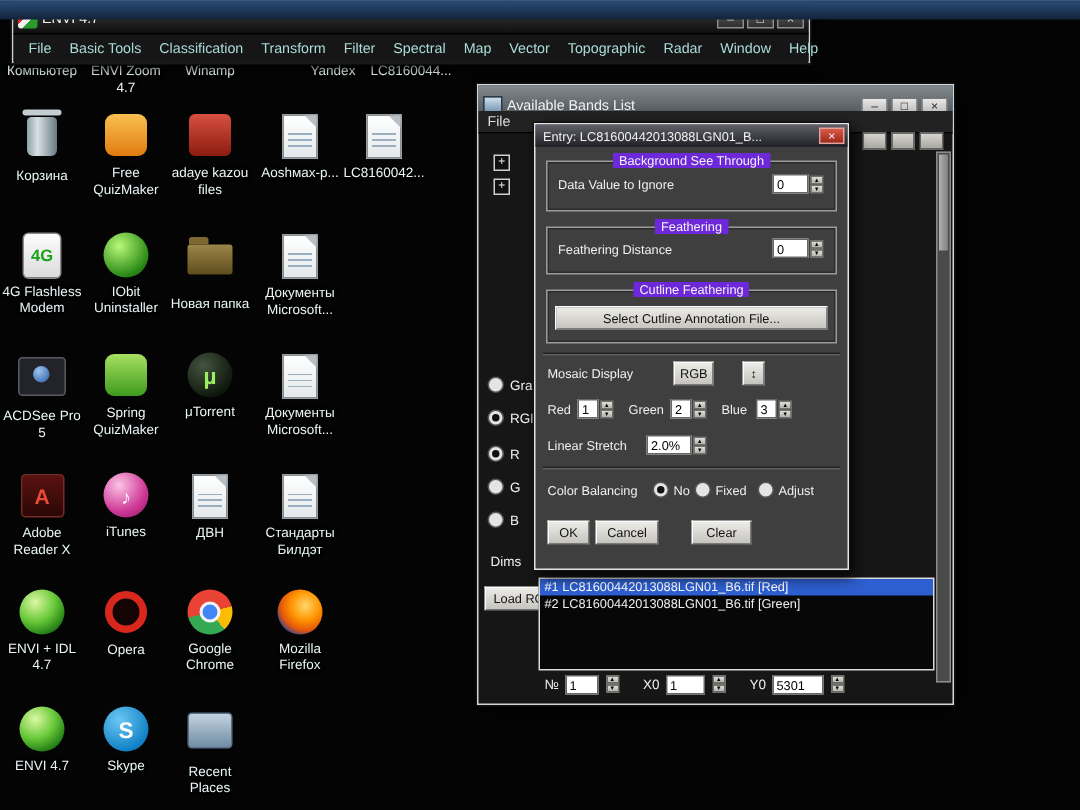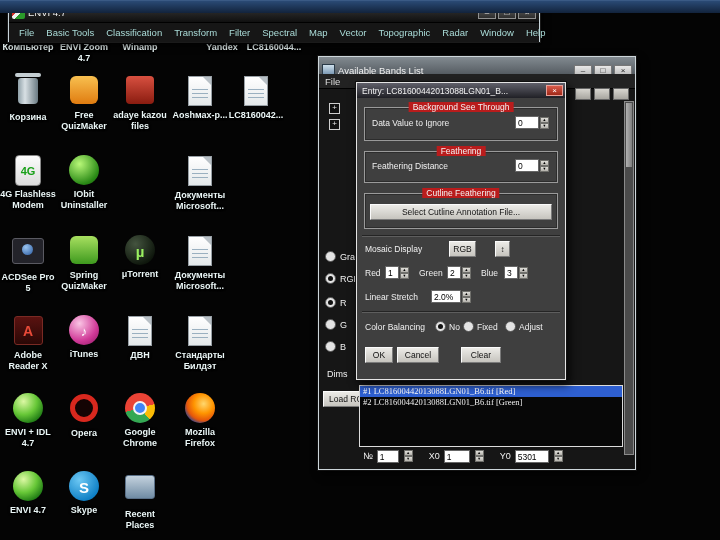--- a/index.html
+++ b/index.html
@@ -7,21 +7,21 @@
   .screen{position:relative;width:720px;height:540px;background:#040404;overflow:hidden;}
 
   
   .taskbar{position:absolute;left:0;top:528;width:720px;height:12px;
     background:linear-gradient(#2a4a75,#12233c);border-top:1px solid #3a5a85;z-index:30;}
 
   
   .cell{position:absolute;width:56px;text-align:center;z-index:1;cursor:default;}
   .art{width:32px;height:32px;margin:0 auto 2px;position:relative;}
   .lbl{font-size:9px;color:#eaf6f6;line-height:11px;max-height:23px;overflow:hidden;
-    text-shadow:1px 1px 1px #000,0 0 3px #000;word-wrap:break-word;font-weight:bold;}
+    text-shadow:1px 1px 1px #000,0 0 3px #000;word-wrap:break-word;}
   .glyph{position:absolute;inset:0;display:flex;align-items:center;justify-content:center;font-weight:bold;text-align:center;}
 
   .trash{width:20px;height:26px;margin:4px auto 0;border-radius:3px 3px 4px 4px;
     background:linear-gradient(90deg,#8fa0a8,#d8e0e4 35%,#6a7a82);position:relative;}
   .trash::before{content:"";position:absolute;left:-3px;top:-5px;width:26px;height:4px;background:#c4ced2;border-radius:2px;}
   .qm-orange{width:28px;height:28px;margin:2px auto;border-radius:6px;background:linear-gradient(#f8c050,#e07c10);}
   .qm-green{width:28px;height:28px;margin:2px auto;border-radius:6px;background:linear-gradient(#a8e060,#3e9a1e);}
   .redapp{width:28px;height:28px;margin:2px auto;border-radius:4px;background:linear-gradient(#d85040,#8a1c10);}
   .doc{width:22px;height:28px;margin:2px auto;background:linear-gradient(#ffffff,#e4e8ea);border:1px solid #98a0a6;position:relative;}
   .doc::before{content:"";position:absolute;right:0;top:0;border:4px solid #b8c0c6;border-left-color:transparent;border-bottom-color:transparent;}
@@ -91,21 +91,21 @@
 
   .brad{position:absolute;display:flex;align-items:center;gap:4px;color:#f0f0f0;font-size:9px;white-space:nowrap;}
   .rd{width:9px;height:9px;border-radius:50%;background:#e4e4e4;border:1px solid #555;box-sizing:content-box;
     display:inline-block;position:relative;flex:0 0 auto;cursor:pointer;}
   .rd.sel::after{content:"";position:absolute;left:2px;top:2px;right:2px;bottom:2px;background:#111;border-radius:50%;}
 
   .btn{background:linear-gradient(#ecebe7,#c6c4be);border:1px solid #7a7a7a;border-top-color:#fbfbfb;border-left-color:#fbfbfb;
     color:#111;font-size:8.5px;text-align:center;position:absolute;height:16px;line-height:14px;box-sizing:border-box;cursor:pointer;
     white-space:nowrap;overflow:hidden;}
 
-  .blist{position:absolute;left:40px;top:328px;width:262px;height:60px;background:#070707;border:1px solid #dcdcdc;z-index:3;overflow:hidden;font-family:Liberation Serif, serif;}
+  .blist{position:absolute;left:40px;top:328px;width:262px;height:60px;background:#070707;border:1px solid #dcdcdc;z-index:3;overflow:hidden;}
   .brow{height:11px;line-height:11px;font-size:8.5px;color:#eee;padding-left:3px;white-space:nowrap;cursor:pointer;}
   .brow.sel{background:#2e5fd0;color:#fff;}
 
   .vscroll{position:absolute;left:305px;top:44px;width:10px;height:354px;background:#4a4a4a;border:1px solid #8a8a8a;box-sizing:border-box;cursor:pointer;}
   .vthumb{position:absolute;left:1px;top:1px;width:6px;height:64px;background:linear-gradient(90deg,#b0b0b0,#808080);}
 
   .posbar{position:absolute;left:0;top:391px;right:14px;height:16px;display:flex;align-items:center;gap:4px;
     padding-left:44px;color:#f0f0f0;font-size:9px;}
   .fld{background:#fff;color:#000;font-size:8.5px;height:13px;line-height:12px;padding:0 2px;
     border:1px solid #666;box-sizing:border-box;display:inline-block;white-space:nowrap;overflow:hidden;}
@@ -116,21 +116,21 @@
   .a.dn::before{content:"▾";}
 
   
   .dlg{left:356px;top:82px;width:210px;height:298px;z-index:20;background:#3f3f3f;
     border:1px solid #e4e4e4;box-shadow:0 0 0 1px #101010,3px 4px 9px rgba(0,0,0,.95);}
   .dlg .tbar{background:linear-gradient(#60606a,#202026);height:15px;padding:0 2px;}
   .dlg .ttl{font-size:8.5px;}
   .dlg .wb{width:17px;height:11px;line-height:9px;}
   .dtext{position:absolute;color:#f0f0f0;font-size:8.5px;white-space:nowrap;}
   .grp{position:absolute;left:7px;right:7px;border:1px solid #9a9a9a;box-shadow:inset 0 0 0 1px #2c2c2c;}
-  .gtitle{position:absolute;top:-6px;left:50%;transform:translateX(-50%);background:#b91c1c;
+  .gtitle{position:absolute;top:-6px;left:50%;transform:translateX(-50%);background:#6d28d9;
     padding:0 4px;font-size:8.5px;color:#f4f4f4;white-space:nowrap;}
   .spin{position:absolute;display:flex;align-items:center;}
   .sep{position:absolute;left:5px;right:5px;height:0;border-top:1px solid #242424;border-bottom:1px solid #5e5e5e;}
   .drop-ic{font-size:8px;color:#111;}
 </style>
 </head>
 <body>
 
 <div class="screen">
 
@@ -187,20 +187,26 @@
           <span class="glyph">4G</span>
         </div>
       </div>
     <div class="lbl">4G Flashless Modem</div>
     </div>
   <div class="cell" style="left:56px;top:154px">
     <div class="art">
         <div class="iobit"></div>
       </div>
     <div class="lbl">IObit Uninstaller</div>
+    </div>
+  <div class="cell" style="left:112px;top:154px">
+    <div class="art">
+        <div class="folder"></div>
+      </div>
+    <div class="lbl">Новая папка</div>
     </div>
   <div class="cell" style="left:172px;top:154px">
     <div class="art">
         <div class="doc"></div>
       </div>
     <div class="lbl">Документы Microsoft...</div>
     </div>
 
   <div class="cell" style="left:0px;top:234px">
     <div class="art">

